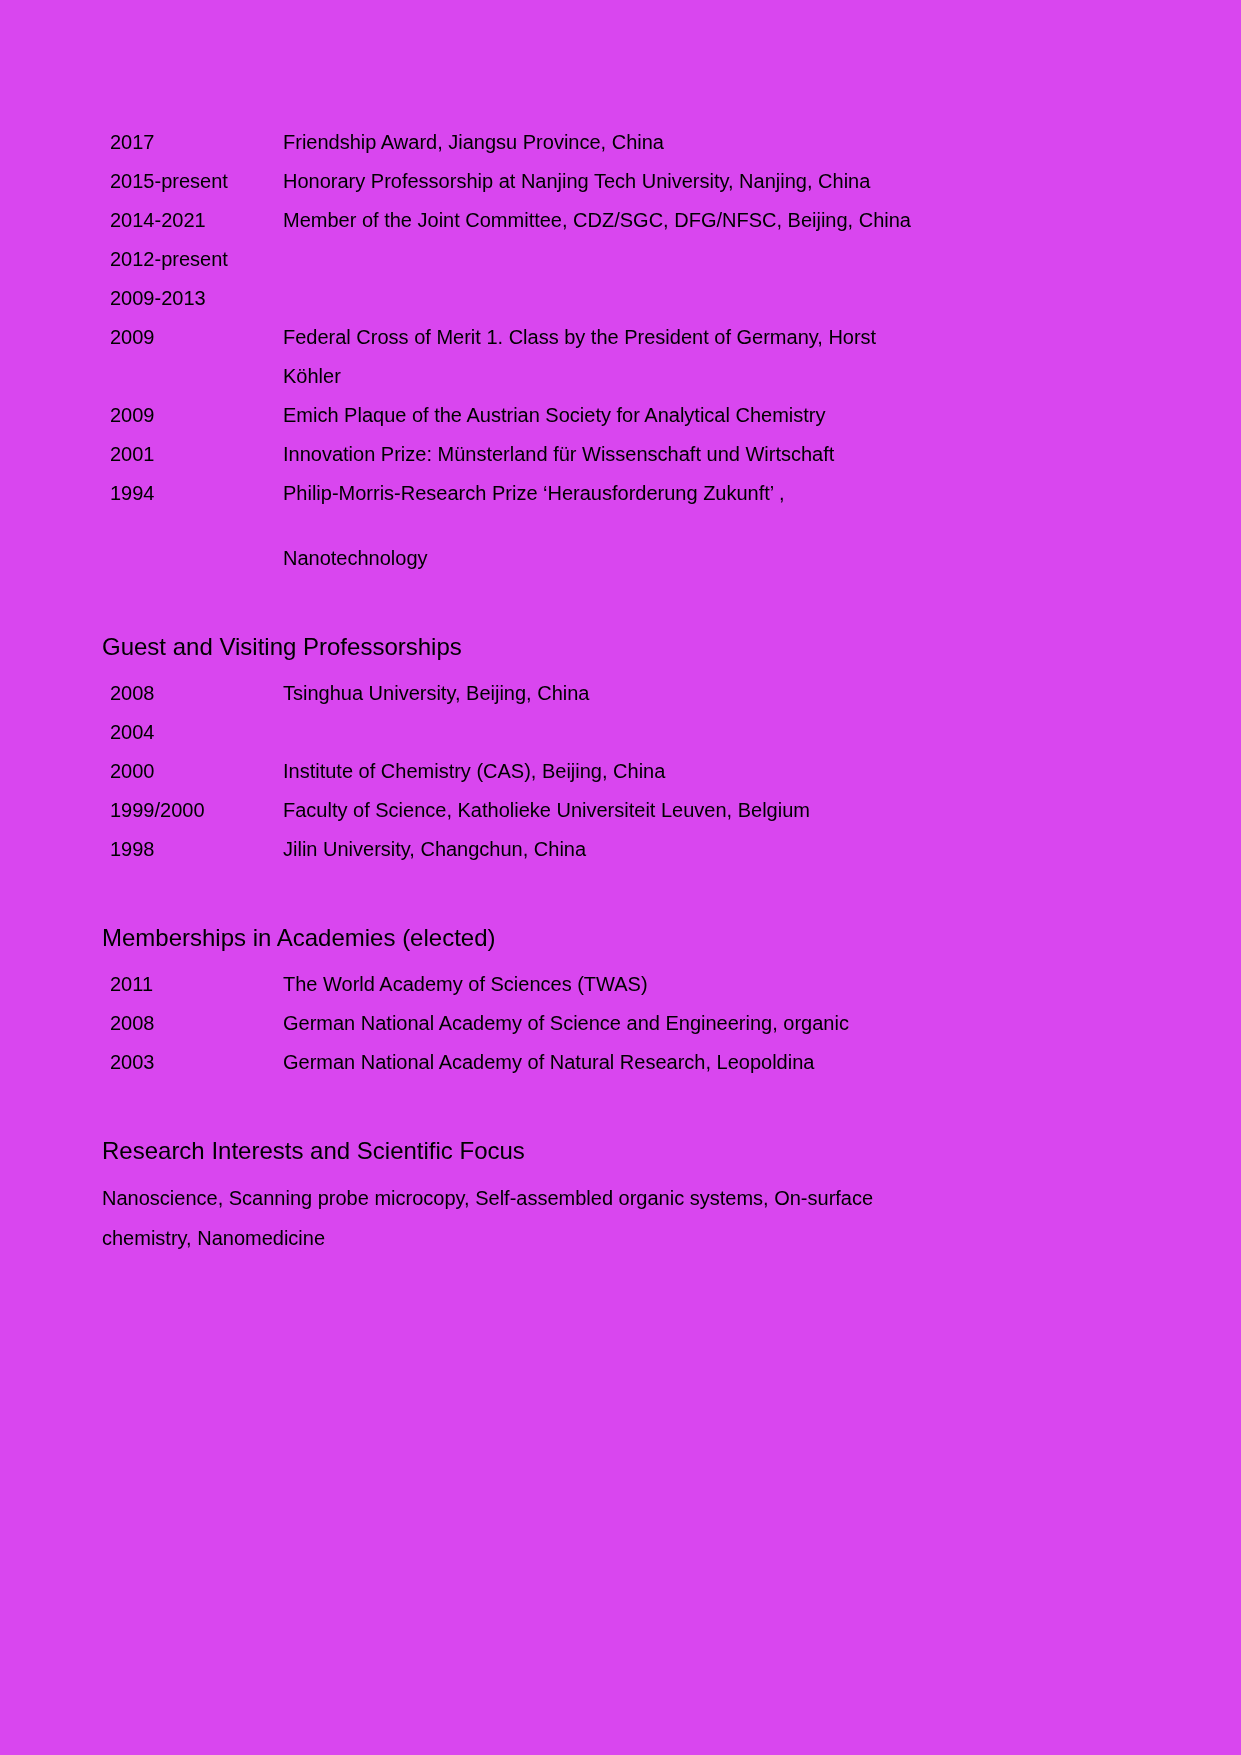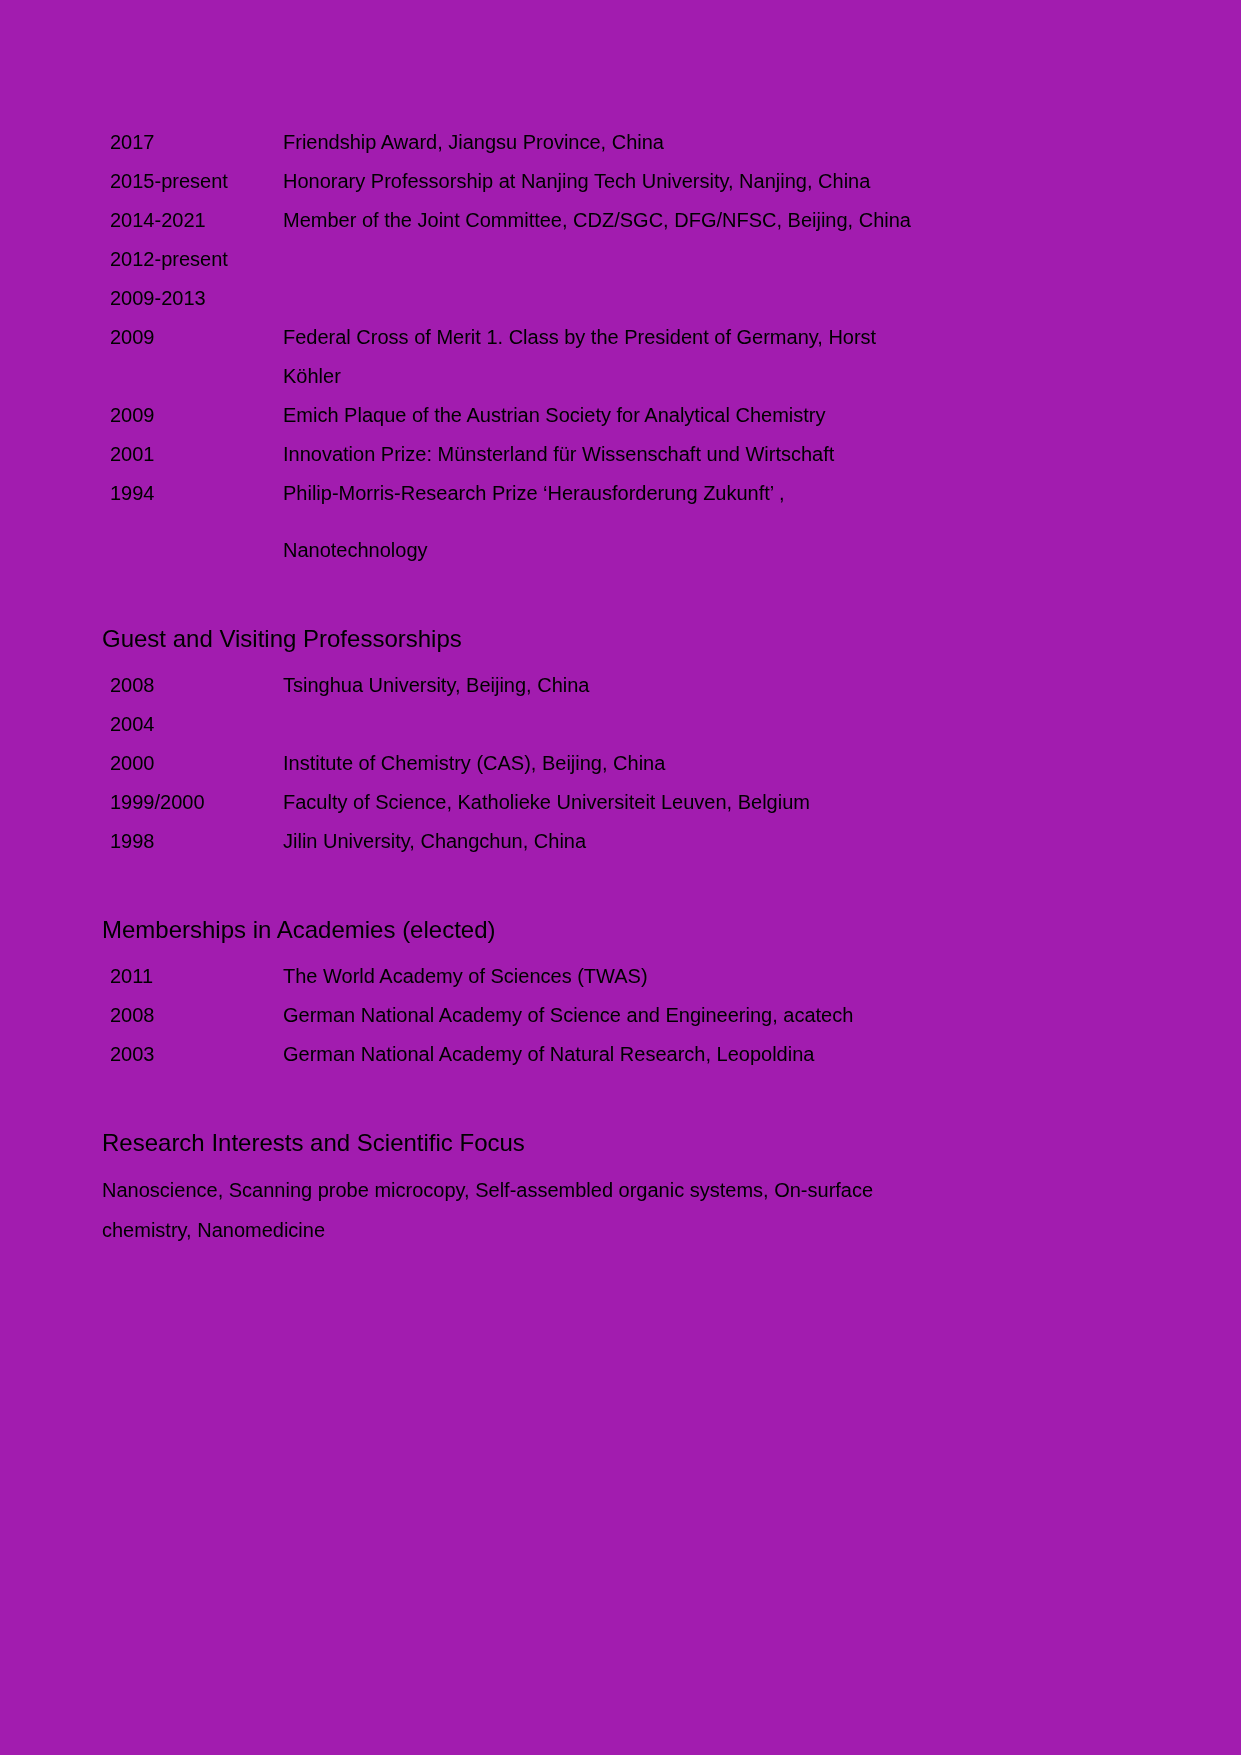--- a/index.html
+++ b/index.html
@@ -5,21 +5,21 @@
   html, body {
     margin: 0;
     padding: 0;
     background: #ffffff;
   }
   .page {
     position: relative;
     width: 1241px;
     height: 1755px;
     box-sizing: border-box;
-    background: #a21caf;
+    background: #d946ef;
     color: #000000;
     font-family: "Liberation Sans", sans-serif;
     padding: 123px 100px 0 102px;
     overflow: hidden;
   }
   .section { margin: 0; }
   .heading {
     font-size: 24px;
     font-weight: 400;
     line-height: 30px;
@@ -34,21 +34,21 @@
   }
   .year {
     width: 181px;
     box-sizing: border-box;
     padding-left: 8px;
     flex-shrink: 0;
   }
   .desc { flex: 1; }
   .line { white-space: nowrap; }
   
-  .awards .entry:last-child .line + .line { margin-top: 18px; }
+  .awards .entry:last-child .line + .line { margin-top: 26px; }
   .para-line {
     font-size: 20px;
     line-height: 40px;
     white-space: nowrap;
   }
 </style>
 </head>
 <body>
 
 <div class="page">
@@ -139,21 +139,21 @@
         <h2 class="heading">Memberships in Academies (elected)</h2>
         <div class="entry">
           <div class="year">2011</div>
           <div class="desc">
             <div class="line">The World Academy of Sciences (TWAS)</div>
           </div>
         </div>
         <div class="entry">
           <div class="year">2008</div>
           <div class="desc">
-            <div class="line">German National Academy of Science and Engineering, acatech</div>
+            <div class="line">German National Academy of Science and Engineering, organic</div>
           </div>
         </div>
         <div class="entry">
           <div class="year">2003</div>
           <div class="desc">
             <div class="line">German National Academy of Natural Research, Leopoldina</div>
           </div>
         </div>
       </section>
       <section class="section research-interests">

